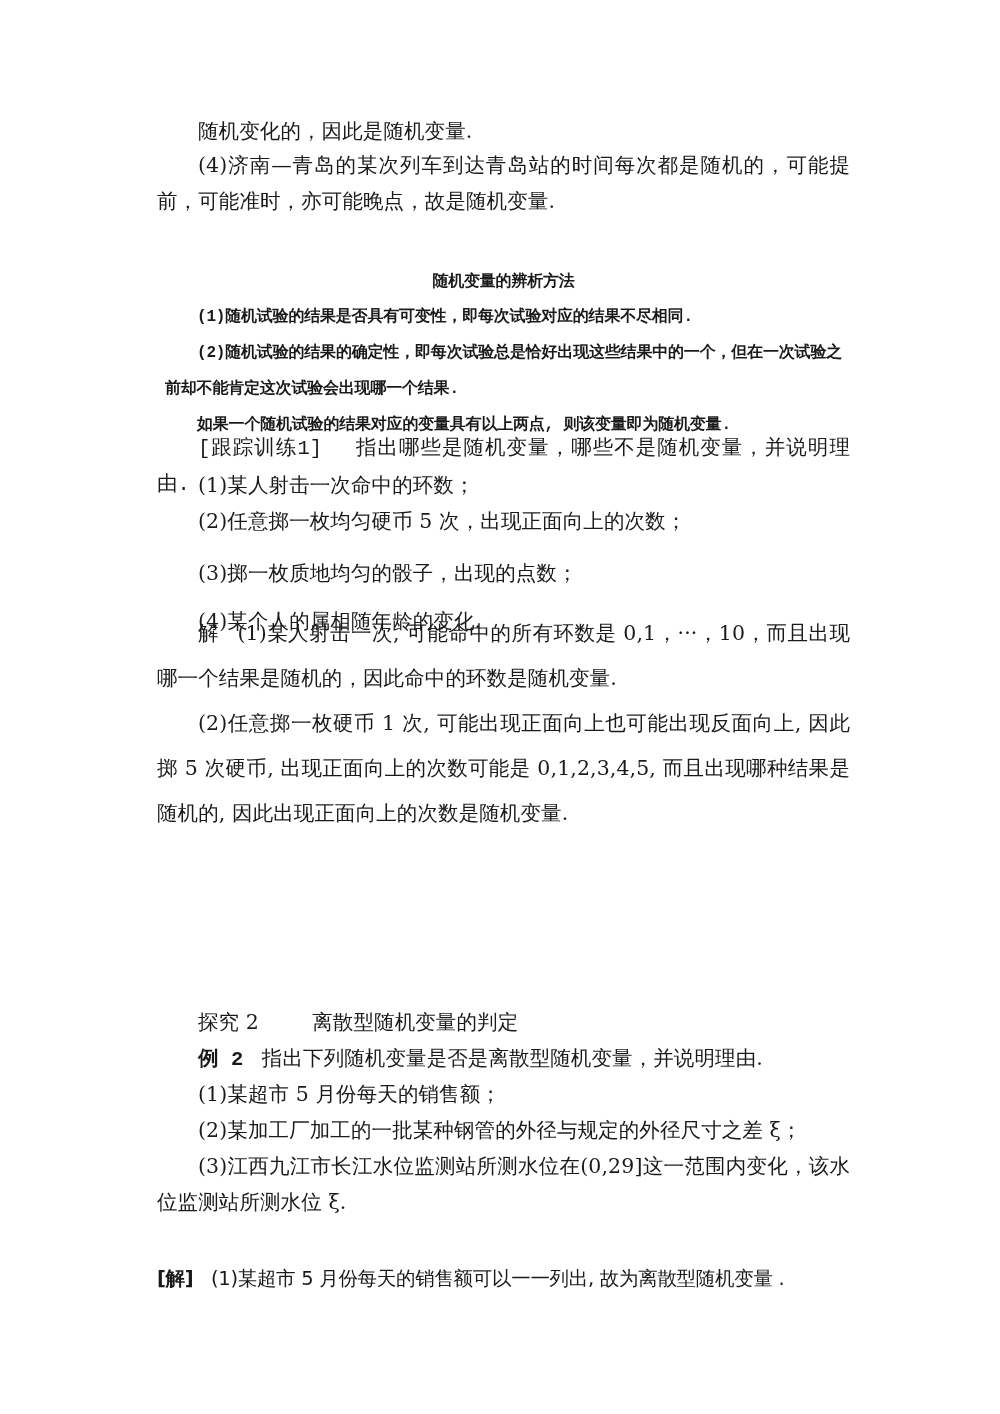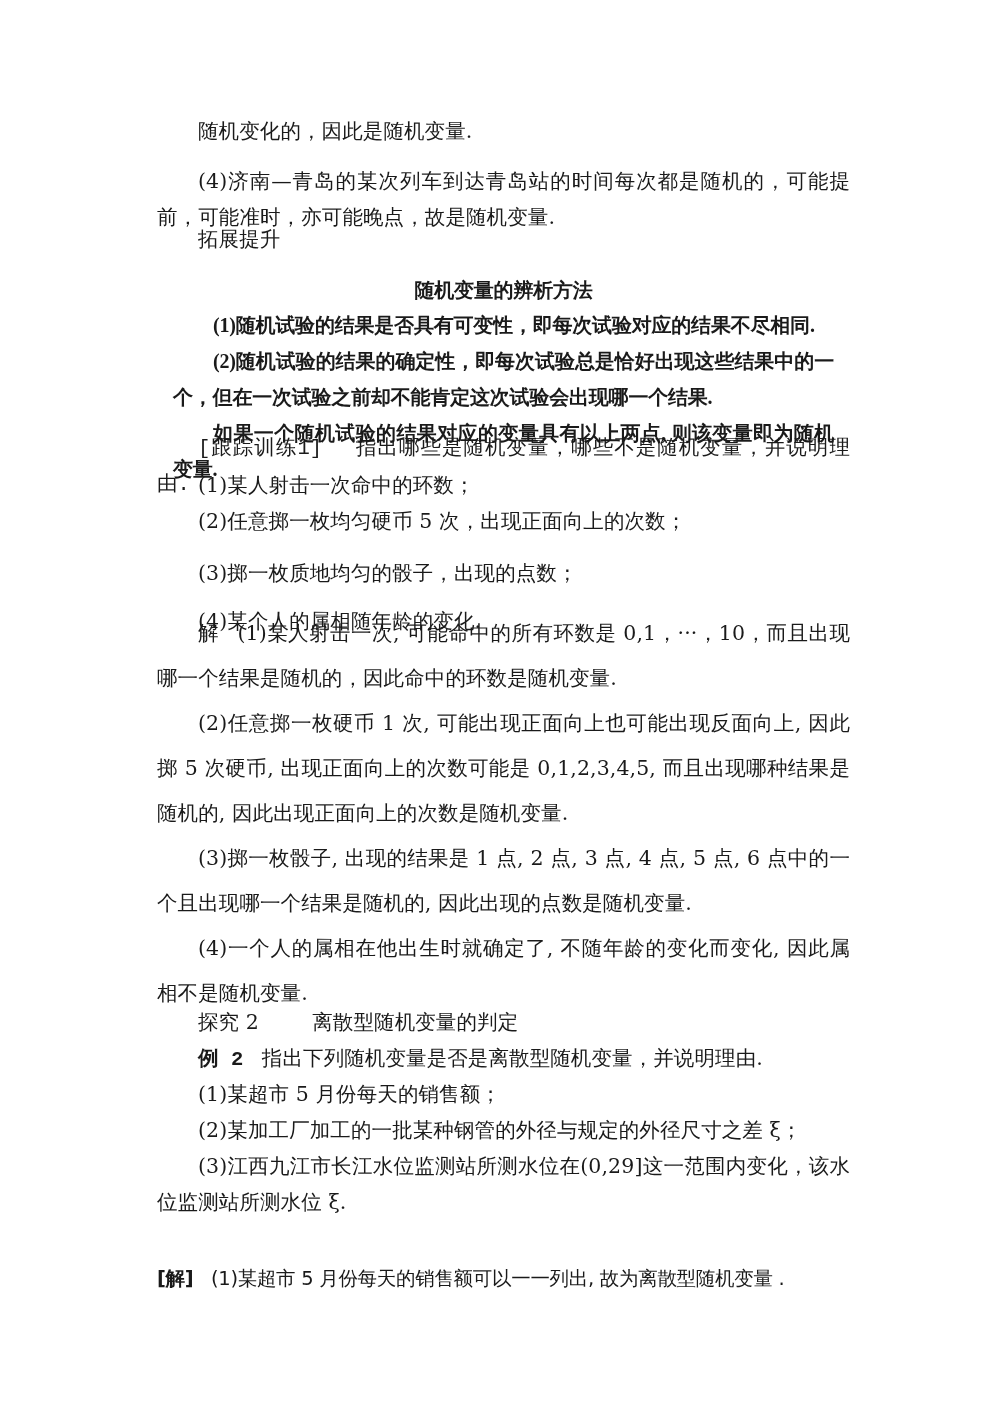--- a/index.html
+++ b/index.html
@@ -35,27 +35,27 @@
     letter-spacing: 0.1px;
   }
   .indent  { text-indent: 2em; }
   .noindent{ text-indent: 0; }
 
   
   .loose   { line-height: 45px; }
 
   
   .bold-sans {
-    font-family: Liberation Serif, serif;
+    font-family: Liberation Mono, monospace;
     font-weight: bold;
-    font-size: 20px;
+    font-size: 16px;
     line-height: 36px;
     text-align: justify;
     text-justify: inter-character;
-    margin: 16px;
+    margin: 8px;
     letter-spacing: -0.2px;
   }
   .center {
     text-align: center;
     text-indent: 0;
   }
 
   .b      { font-weight: bold; }
   .sans-b {
     font-family: Liberation Mono, monospace;
@@ -72,27 +72,24 @@
 </style>
 </head>
 <body>
 
 <div id="page">
 
   <div class="row" style="top:113px;">
     <p class="p indent">随机变化的，因此是随机变量.</p>
   </div>
 
-  <div class="row" style="top:163px;">
+  <div class="row" style="top:147px;">
     <p class="p indent">(4)济南—青岛的某次列车到达青岛站的时间每次都是随机的，可能提前，可能准时，亦可能晚点，故是随机变量.</p>
   </div>
 
-  <div class="row" style="top:221px;">
-    <p class="p indent">拓展提升</p>
-  </div>
 
   <div class="row" style="top:256px;">
     <p class="bold-sans center">随机变量的辨析方法</p>
   </div>
 
   <div class="row" style="top:291px;">
     <p class="bold-sans indent">(1)随机试验的结果是否具有可变性，即每次试验对应的结果不尽相同.</p>
   </div>
 
   <div class="row" style="top:327px;">
@@ -125,27 +122,21 @@
   <div class="row" style="top:611px;">
     <p class="p loose indent">
       <span>解</span><span class="gap-sm"></span><span>(1)某人射击一次, 可能命中的所有环数是 0,1，···，10，而且出现哪一个结果是随机的，因此命中的环数是随机变量.</span>
     </p>
   </div>
 
   <div class="row" style="top:701px;">
     <p class="p loose indent">(2)任意掷一枚硬币 1 次, 可能出现正面向上也可能出现反面向上, 因此掷 5 次硬币, 出现正面向上的次数可能是 0,1,2,3,4,5, 而且出现哪种结果是随机的, 因此出现正面向上的次数是随机变量.</p>
   </div>
 
-  <div class="row" style="top:836px;">
-    <p class="p loose indent">(3)掷一枚骰子, 出现的结果是 1 点, 2 点, 3 点, 4 点, 5 点, 6 点中的一个且出现哪一个结果是随机的, 因此出现的点数是随机变量.</p>
-  </div>
 
-  <div class="row" style="top:926px;">
-    <p class="p loose indent">(4)一个人的属相在他出生时就确定了, 不随年龄的变化而变化, 因此属相不是随机变量.</p>
-  </div>
 
   <div class="row" style="top:1004px;">
     <p class="p indent">
       <span>探究 2</span><span class="gap-lg"></span><span>离散型随机变量的判定</span>
     </p>
   </div>
 
   <div class="row" style="top:1040px;">
     <p class="p indent">
       <span class="sans-b">例 2</span><span class="gap-sm"></span><span>指出下列随机变量是否是离散型随机变量，并说明理由.</span>

